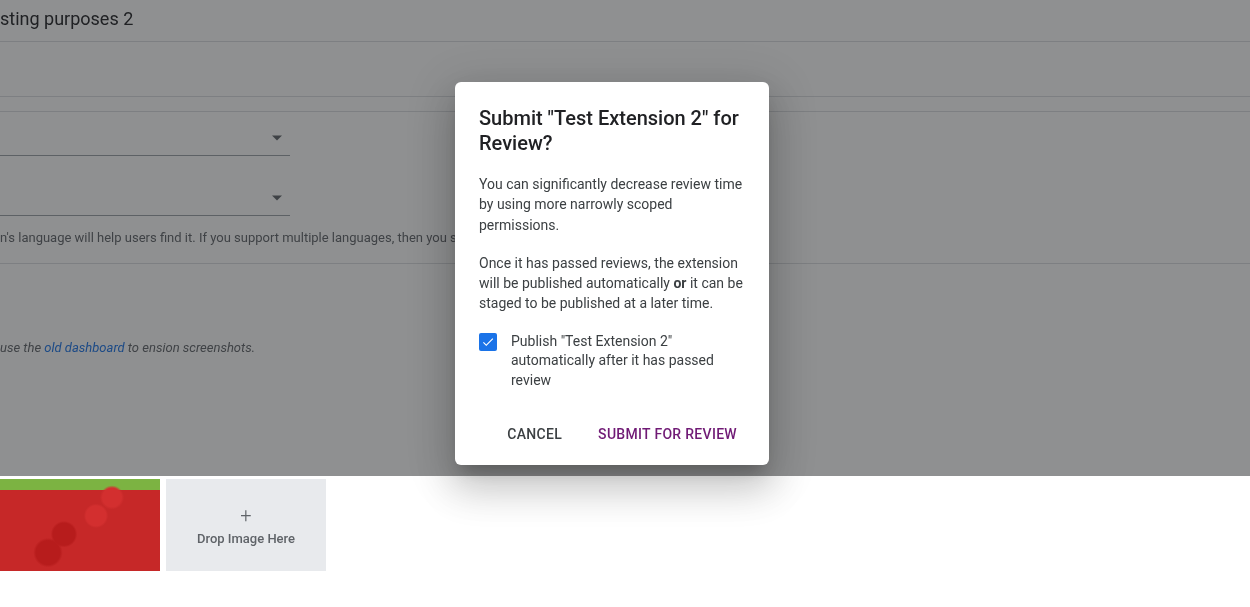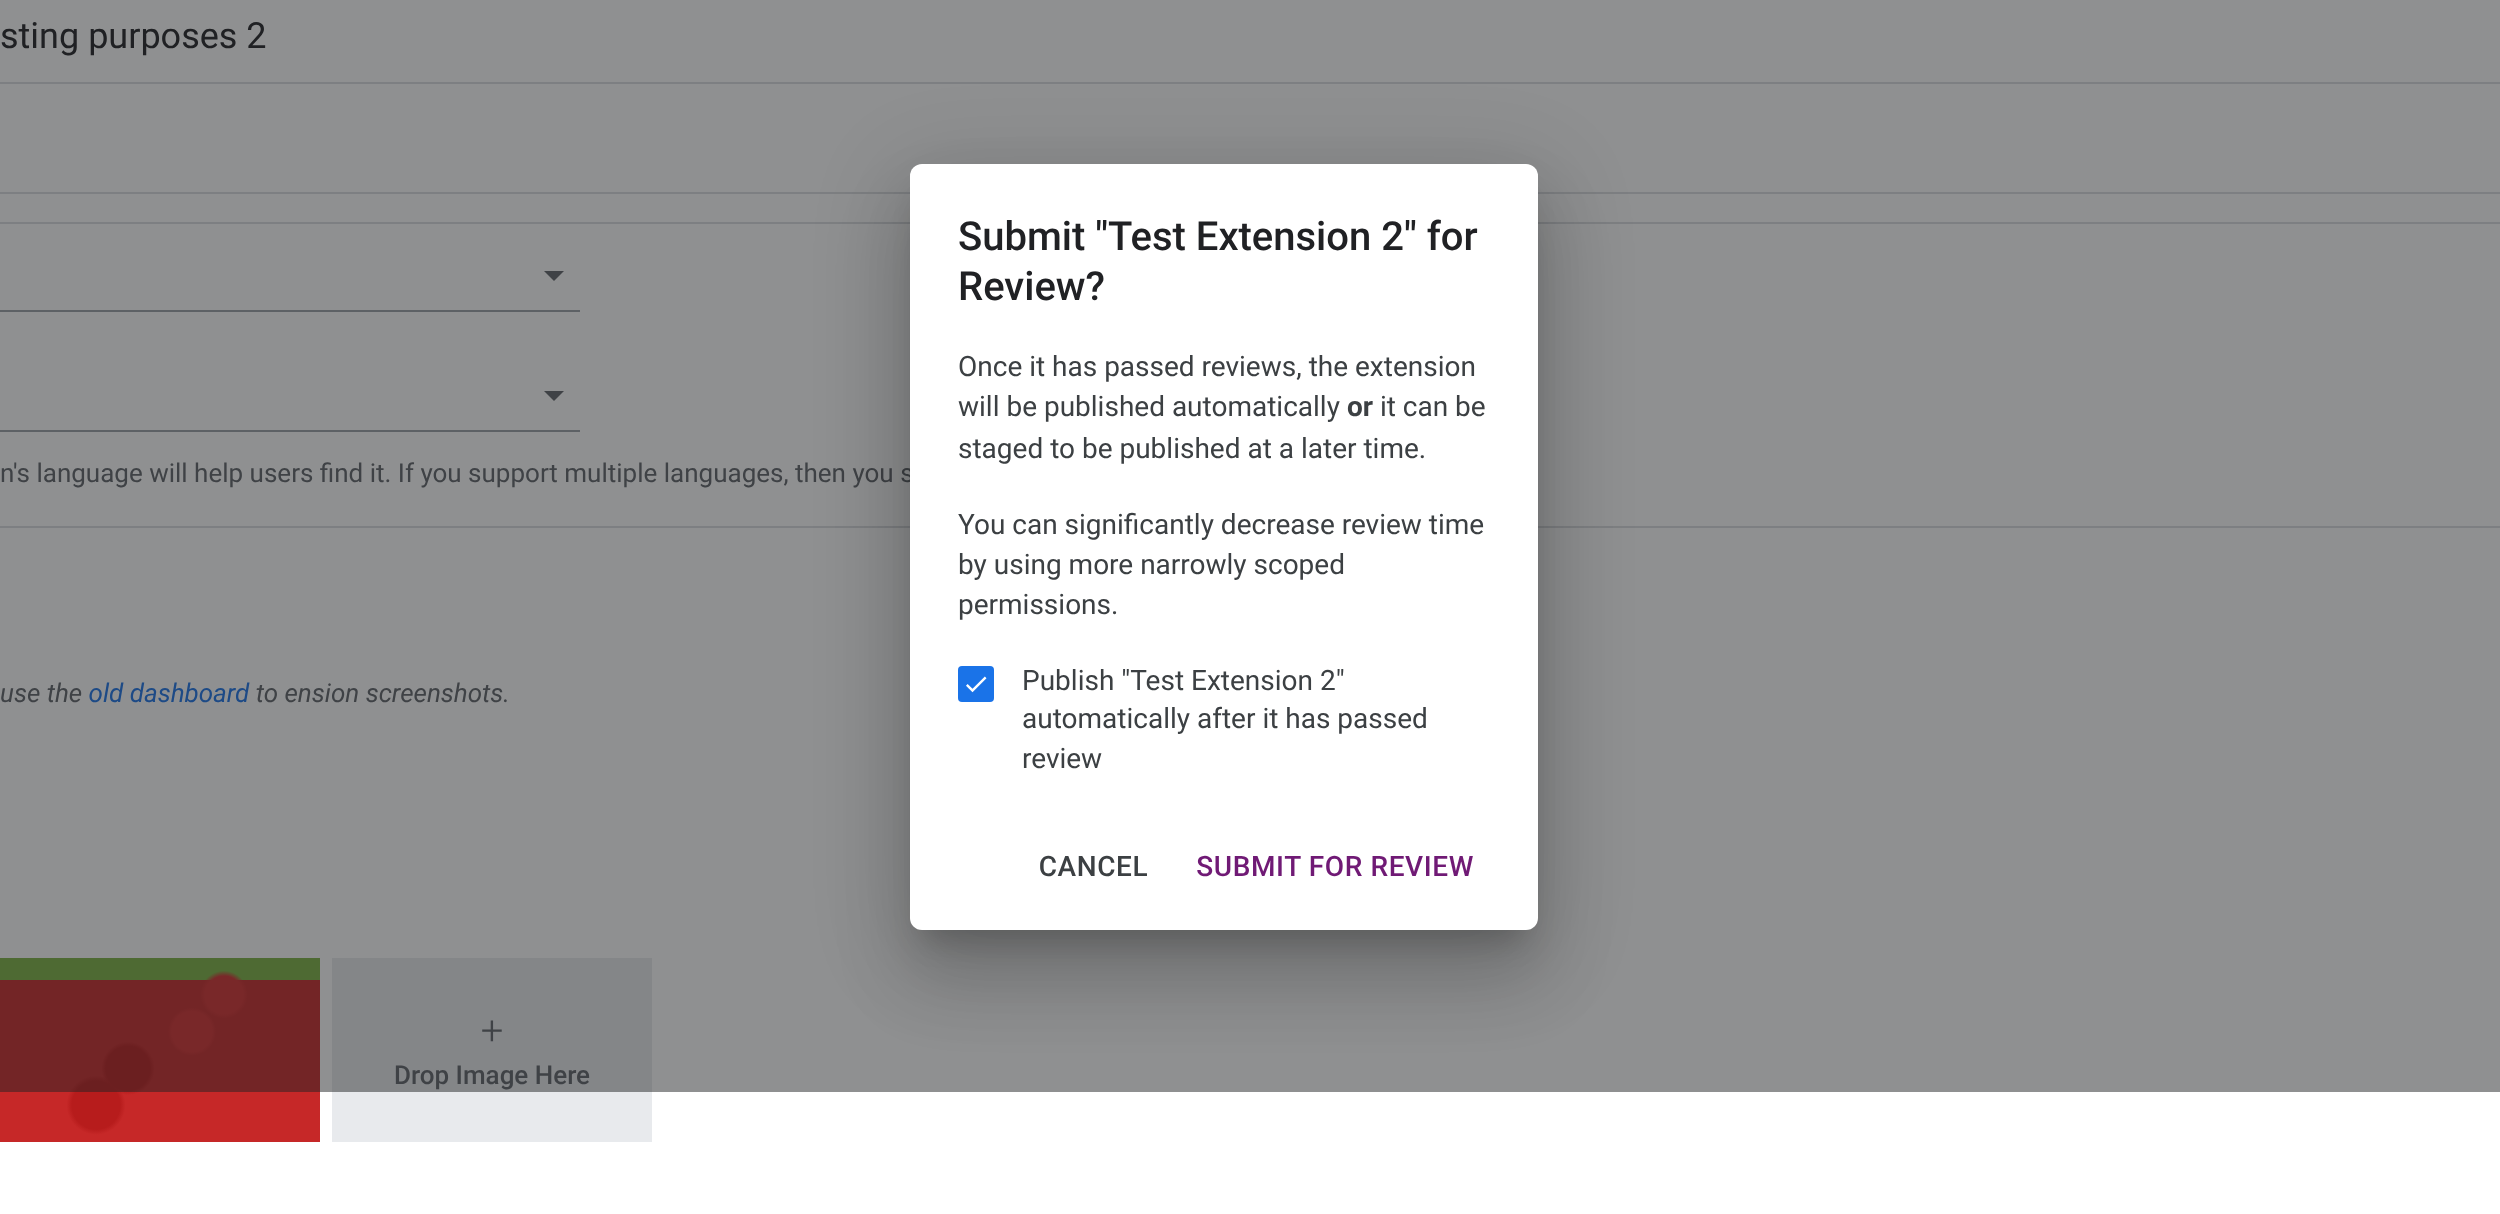--- a/index.html
+++ b/index.html
@@ -7,21 +7,21 @@
     margin: 0; padding: 0;
     width: 1250px; height: 607px;
     font-family: Roboto, "Helvetica Neue", Arial, sans-serif;
     overflow: hidden;
     background: #fff;
     color: #202124;
   }
   .page {
     position: relative;
     width: 1250px;
-    height: 546px;
+    height: 476px;
   }
   
   .bg {
     position: absolute;
     inset: 0;
     padding-left: 0;
     font-size: 14px;
     color: #3c4043;
   }
   .section-title {
@@ -156,21 +156,21 @@
     margin-top: 1px;
   }
   .cbx svg { display: block; }
   .checkbox-label {
     line-height: 1.4;
     color: #3c4043;
   }
   .dialog-actions {
     display: flex;
     justify-content: flex-end;
-    gap: 8px;
+    gap: 20px;
   }
   .btn {
     background: none;
     border: none;
     padding: 8px 8px;
     font: 500 14px/1 Roboto, "Helvetica Neue", Arial, sans-serif;
     letter-spacing: 0.3px;
     cursor: pointer;
   }
   .btn-cancel { color: #3c4043; }
@@ -227,25 +227,25 @@
 
   </div>
 
   <div class="scrim"></div>
 
   <div class="dialog" role="dialog">
 
     <div class="dialog-title">Submit "Test Extension 2" for Review?</div>
 
 
+    <p>You can significantly decrease review time by using more narrowly scoped permissions.</p>
+
     <p>
       <span>Once it has passed reviews, the extension will be published automatically </span><strong>or</strong><span> it can be staged to be published at a later time.</span>
     </p>
-
-    <p>You can significantly decrease review time by using more narrowly scoped permissions.</p>
 
     <div class="checkbox-row">
       <div class="cbx">
         <svg width="14" height="14" viewBox="0 0 24 24">
           <path fill="#fff" d="M9 16.17 4.83 12l-1.42 1.41L9 19 21 7l-1.41-1.41z"></path>
         </svg>
       </div>
       <div class="checkbox-label">Publish "Test Extension 2" automatically after it has passed review</div>
     </div>
 

